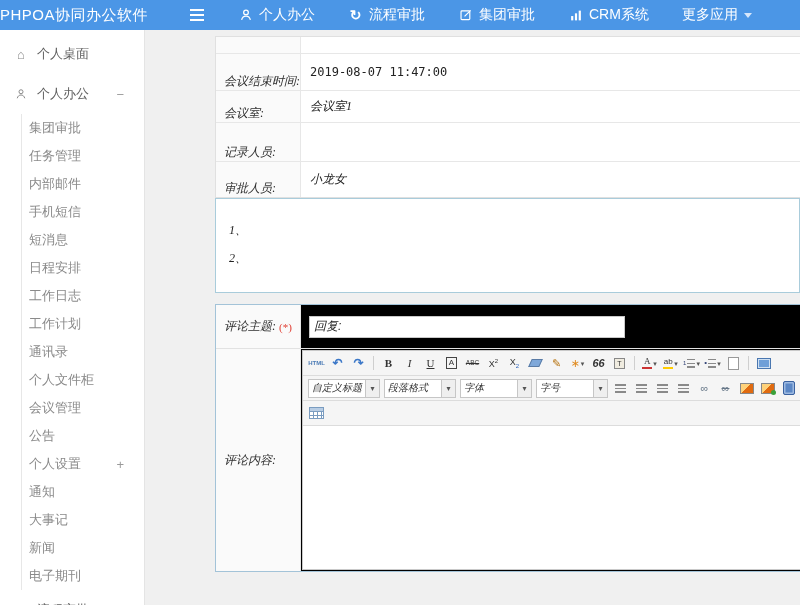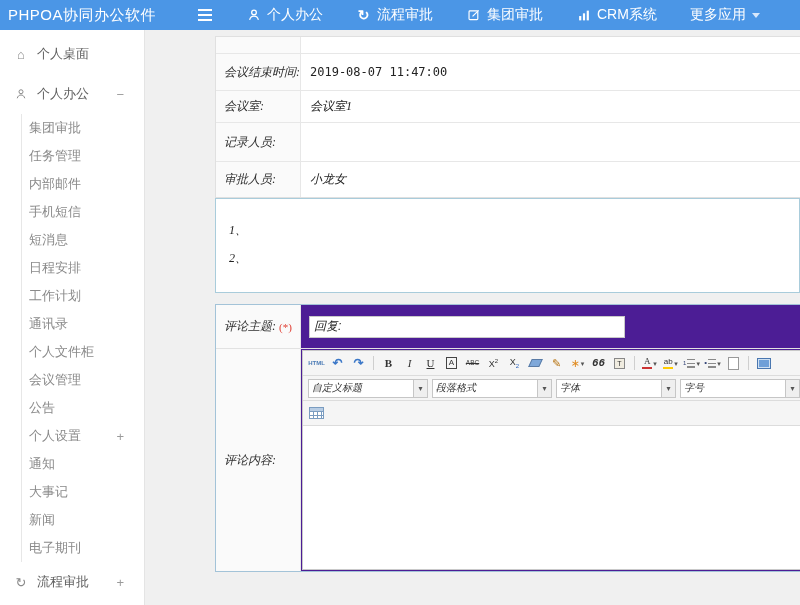--- a/index.html
+++ b/index.html
@@ -1,21 +1,21 @@
 <!DOCTYPE html>
 <html><head>
 <meta charset="utf-8">
 <style>
   html,body{margin:0;padding:0}
   body{width:800px;height:605px;overflow:hidden;position:relative;background:#f0f0f0;
        font-family:"Liberation Sans",sans-serif;}
 
   
   .topbar{height:30px;background:#4b96e6;display:flex;align-items:center;color:#fff;}
-  .logo{font-size:15px;padding-left:8px;width:184px;letter-spacing:.5px;}
+  .logo{font-size:15px;width:184px;letter-spacing:.5px;}
   .hamb{width:26px;height:30px;display:flex;align-items:center;justify-content:center;cursor:pointer;}
   .hamb-ic{width:14px;height:2px;background:#fff;box-shadow:0 -5px 0 #fff,0 5px 0 #fff;display:block;}
   .topnav{display:flex;align-items:center;margin-left:28px;}
   .nav-item{display:flex;align-items:center;gap:6px;font-size:14px;margin-right:33px;cursor:pointer;white-space:nowrap;}
   .nav-ic{display:inline-flex;align-items:center;justify-content:center;width:15px;height:15px;font-size:14px;font-weight:bold;}
   .caret{width:0;height:0;border:4px solid transparent;border-top:5px solid #d7e7fb;margin-top:4px;}
 
   
   .sidebar{position:absolute;top:30px;left:0;bottom:0;width:145px;background:#fff;border-right:1px solid #e4e4e4;padding-top:4px;box-sizing:border-box;overflow:hidden;}
   .side-item{position:relative;display:flex;align-items:center;cursor:pointer;box-sizing:border-box;}
@@ -24,43 +24,43 @@
   .s-ic{display:inline-flex;align-items:center;justify-content:center;width:14px;height:14px;color:#8a8a8a;font-size:13px;}
   .s-exp{position:absolute;right:20px;color:#9a9a9a;font-size:13px;}
 
   
   .main{position:absolute;top:30px;left:146px;right:0;bottom:0;background:#f0f0f0;overflow:hidden;}
   .content{position:absolute;left:69px;top:0;width:585px;}
 
   .tbl1{margin-top:6px;background:#fff;border:1px solid #e0e0e0;border-right:none;}
   .frow{display:flex;border-top:1px solid #e7e7e7;}
   .frow.partial{border-top:none;height:16px;}
-  .fl{width:85px;min-width:85px;background:#fafafa;border-right:1px solid #e7e7e7;display:flex;align-items:center;padding-left:8px;box-sizing:border-box;white-space:nowrap;}
+  .fl{width:85px;min-width:85px;background:#fafafa;border-right:1px solid #e7e7e7;display:flex;align-items:flex-end;padding-left:8px;box-sizing:border-box;white-space:nowrap;}
   .flabel{font-family:"Liberation Serif",serif;font-style:italic;font-size:12px;color:#2e2e2e;}
   .fv{flex:1;display:flex;align-items:center;padding-left:9px;font-family:"Liberation Serif",serif;font-style:italic;font-size:12px;color:#222;}
   .fv.mono{font-family:"DejaVu Sans Mono",monospace;font-style:normal;}
 
   .notes{height:95px;border:1px solid #a9ccdb;background:#fff;box-sizing:border-box;padding:17px 0 0 13px;}
   .note-line{font-family:"Liberation Serif",serif;font-style:italic;font-size:12px;color:#222;line-height:28px;}
 
-  .tbl2{margin-top:11px;background:#4c1d95;border:1px solid #a3c3d8;border-right:none;height:268px;box-sizing:border-box;display:flex;flex-direction:column;}
+  .tbl2{margin-top:11px;background:#000000;border:1px solid #a3c3d8;border-right:none;height:268px;box-sizing:border-box;display:flex;flex-direction:column;}
   .crow1{height:43px;display:flex;border-bottom:1px solid #e2e2e2;}
   .cl{width:85px;min-width:85px;background:#fafafa;border-right:1px solid #e7e7e7;display:flex;align-items:center;padding-left:8px;box-sizing:border-box;white-space:nowrap;}
   .req{color:#e03c31;font-size:11px;margin-left:3px;font-family:"Liberation Serif",serif;}
   .cv{flex:1;display:flex;align-items:center;}
   .subject-input{width:306px;height:18px;margin-left:8px;border:1px solid #c9c9c9;font-family:Liberation Sans, sans-serif;font-style:italic;font-size:12px;color:#222;padding:1px 4px;}
   .crow2{flex:1;display:flex;overflow:hidden;}
   .cv2{flex:1;display:flex;}
   .editor{margin:1px;flex:1;border:1px solid #c9c9c9;display:flex;flex-direction:column;background:#fff;overflow:hidden;}
   .tb-row{background:#f5f5f5;border-bottom:1px solid #dcdcdc;display:flex;align-items:center;padding:2px 3px;height:20px;}
   .ed-content{flex:1;background:#fff;cursor:text;}
   .tb-btn{min-width:19px;height:17px;display:inline-flex;align-items:center;justify-content:center;margin:0 1px;cursor:pointer;color:#333;}
   .tb-g{display:inline-flex;align-items:center;justify-content:center;font-size:10px;line-height:1;}
   .tb-sep{width:1px;height:14px;background:#cfcfcf;margin:0 4px;display:inline-block;}
-  .ed-select{display:inline-flex;height:17px;background:#fff;border:1px solid #c6c6c6;margin:0 2px;align-items:center;cursor:pointer;gap:48px;}
+  .ed-select{display:inline-flex;height:17px;background:#fff;border:1px solid #c6c6c6;margin:0 2px;align-items:center;cursor:pointer;}
   .ed-select-label{width:53px;font-size:10px;padding-left:3px;color:#333;font-family:"Liberation Serif",serif;font-style:italic;white-space:nowrap;overflow:hidden;}
   .ed-select-arrow{width:13px;height:100%;border-left:1px solid #c6c6c6;display:flex;align-items:center;justify-content:center;font-size:8px;color:#555;background:#efefef;}
   .dd{font-size:7px;color:#555;margin-left:1px;font-style:normal;}
   .ic-lines{width:11px;height:9px;display:inline-block;background:repeating-linear-gradient(to bottom,#8a8a8a 0 1.5px,transparent 1.5px 3.6px);}
   .ic-img{width:12px;height:9px;display:inline-block;border:1px solid #888;background:linear-gradient(135deg,#ffd27a 0 45%,#e06a10 45%);}
   .ic-img.plus{position:relative;}
   .ic-img.plus::after{content:"";position:absolute;right:-2px;bottom:-2px;width:5px;height:5px;background:#3aa03a;border-radius:50%;}
   .ic-media{width:10px;height:12px;display:inline-block;background:#5b87c5;border:1px solid #3a62a0;border-radius:2px;box-shadow:inset 0 0 0 1.5px #9db9e0;}
   .ic-screen{width:12px;height:9px;display:inline-block;background:#6f9fd8;border:1px solid #4a77b0;box-shadow:inset 0 0 0 1px #cfe0f2;}
   .ic-table{width:13px;height:10px;display:inline-block;border:1px solid #7a9cc0;background-color:#fff;
@@ -144,20 +144,23 @@
         <span class="s-label">内部邮件</span>
       </div>
       <div class="side-item lvl1">
         <span class="s-label">手机短信</span>
       </div>
       <div class="side-item lvl1">
         <span class="s-label">短消息</span>
       </div>
       <div class="side-item lvl1">
         <span class="s-label">日程安排</span>
+      </div>
+      <div class="side-item lvl1">
+        <span class="s-label">工作日志</span>
       </div>
       <div class="side-item lvl1">
         <span class="s-label">工作计划</span>
       </div>
       <div class="side-item lvl1">
         <span class="s-label">通讯录</span>
       </div>
       <div class="side-item lvl1">
         <span class="s-label">个人文件柜</span>
       </div>
@@ -311,21 +314,21 @@
                     </span>
                   </span>
                   <span class="tb-btn">
                     <span class="tb-g">
                       <span style="color:#e08a1e;font-size:11px">∗</span>
                       <i class="dd">▾</i>
                     </span>
                   </span>
                   <span class="tb-btn">
                     <span class="tb-g">
-                      <b style="font-family:Liberation Mono, monospace;font-style:italic;font-size:11px">66</b>
+                      <b style="font-family:Liberation Sans, sans-serif;font-style:italic;font-size:11px">66</b>
                     </span>
                   </span>
                   <span class="tb-btn">
                     <span class="tb-g">
                       <span style="border:1px solid #888;background:#f0ece0;font-size:7px;padding:0 2px;line-height:9px">T</span>
                     </span>
                   </span>
                   <span class="tb-sep"></span>
                   <span class="tb-btn">
                     <span class="tb-g">

